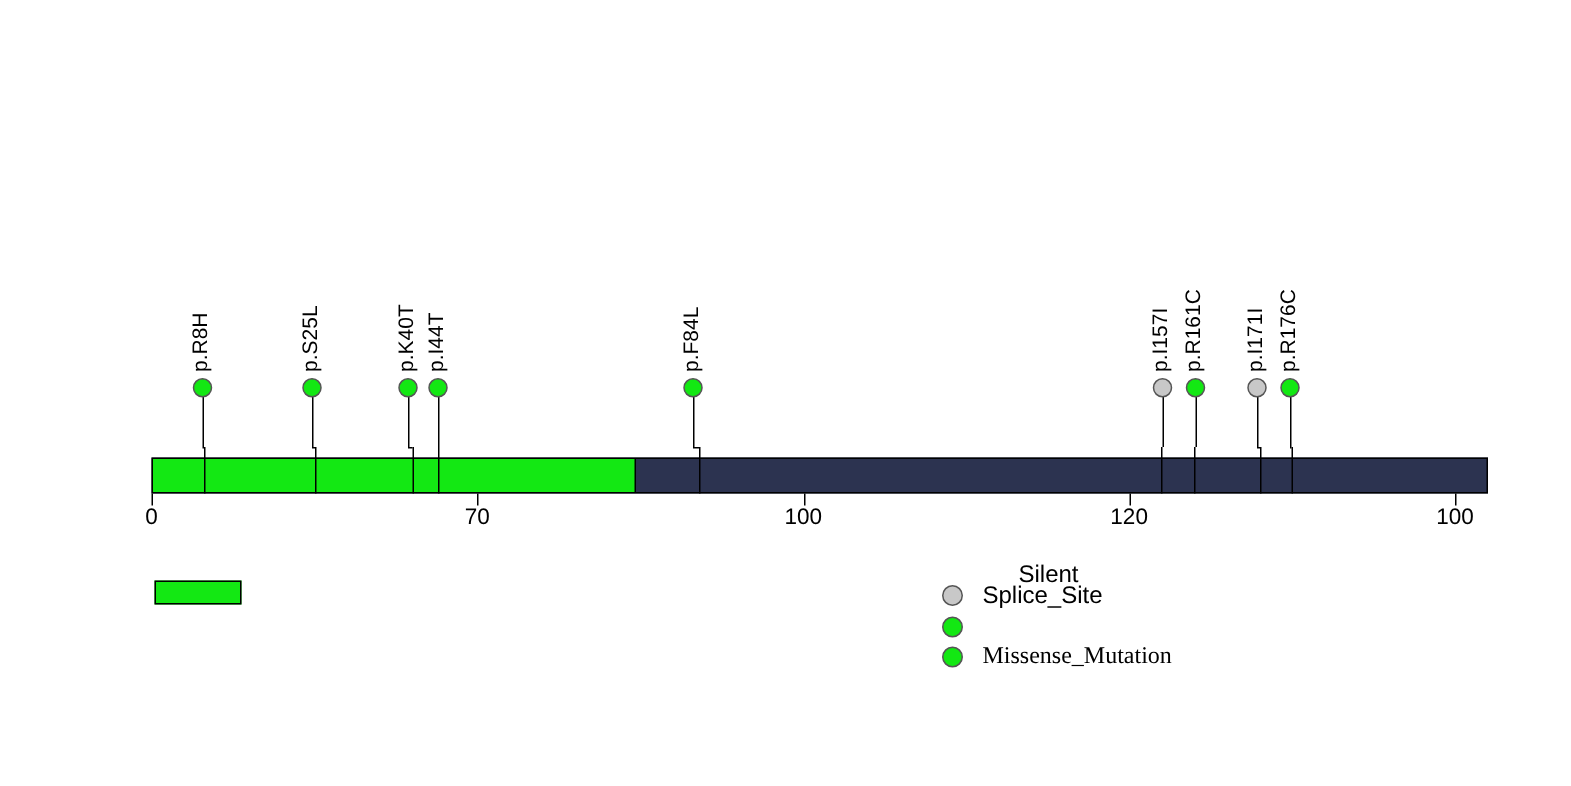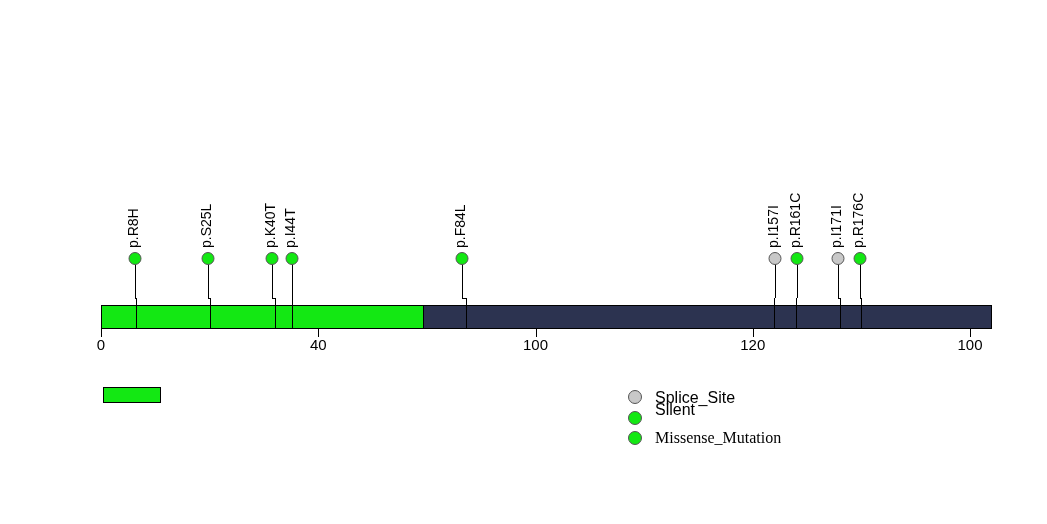--- a/index.html
+++ b/index.html
@@ -126,21 +126,21 @@
 <div id="stage">
 
   <div class="protein-bar" style="width: 890.725px;">
     <div class="domain-region" style="left: 0px; width: 321.53px; background: rgb(19, 232, 19);"></div>
   </div>
 
   <div id="axis-layer">
       <div class="axis-tick" style="left: 101px;"></div>
       <div class="axis-label" style="left: 101px;">0</div>
       <div class="axis-tick" style="left: 318.25px;"></div>
-      <div class="axis-label" style="left: 318.25px;">40</div>
+      <div class="axis-label" style="left: 318.25px;">70</div>
       <div class="axis-tick" style="left: 535.5px;"></div>
       <div class="axis-label" style="left: 535.5px;">100</div>
       <div class="axis-tick" style="left: 752.75px;"></div>
       <div class="axis-label" style="left: 752.75px;">120</div>
       <div class="axis-tick" style="left: 970px;"></div>
       <div class="axis-label" style="left: 970px;">100</div>
     </div>
 
   <div id="lolli-layer">
       <div style="position: absolute; left: 0px; top: 0px;">
@@ -202,20 +202,20 @@
         <div class="lolli-stem" style="left: 860px; top: 298px; width: 1.375px; height: 1px;"></div>
         <div class="lolli-head" style="left: 860px; top: 252px; background: rgb(19, 232, 19);"></div>
         <div class="lolli-label" style="left: 865px; top: 234px;">p.R176C</div>
       </div>
     </div>
 
   <div class="legend-swatch"></div>
 
   <div id="legend-mutation-layer">
       <div class="legend-row-dot" style="top: 390px; background: rgb(200, 200, 200);"></div>
-      <div class="legend-row-text" style="top: 400px;">Silent</div>
+      <div class="legend-row-text" style="top: 374px; margin-left: 24px;">Silent</div>
       <div class="legend-row-dot" style="top: 411px; background: rgb(19, 232, 19);"></div>
       <div class="legend-row-text" style="top: 388px;">Splice_Site</div>
       <div class="legend-row-dot" style="top: 431px; background: rgb(19, 232, 19);"></div>
       <div class="legend-row-text" style="top: 428px; font-family: Liberation Serif, serif;">Missense_Mutation</div>
     </div>
 
 </div>
 
 </body></html>

